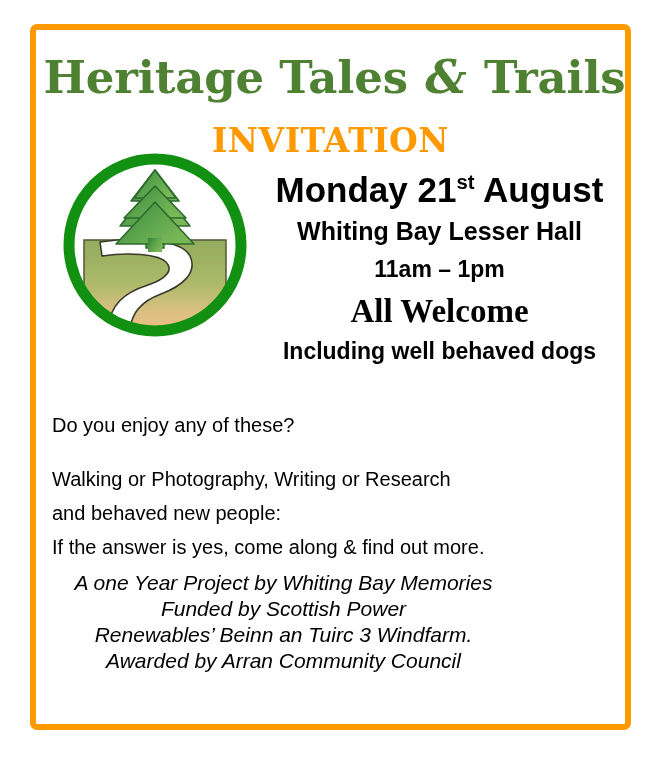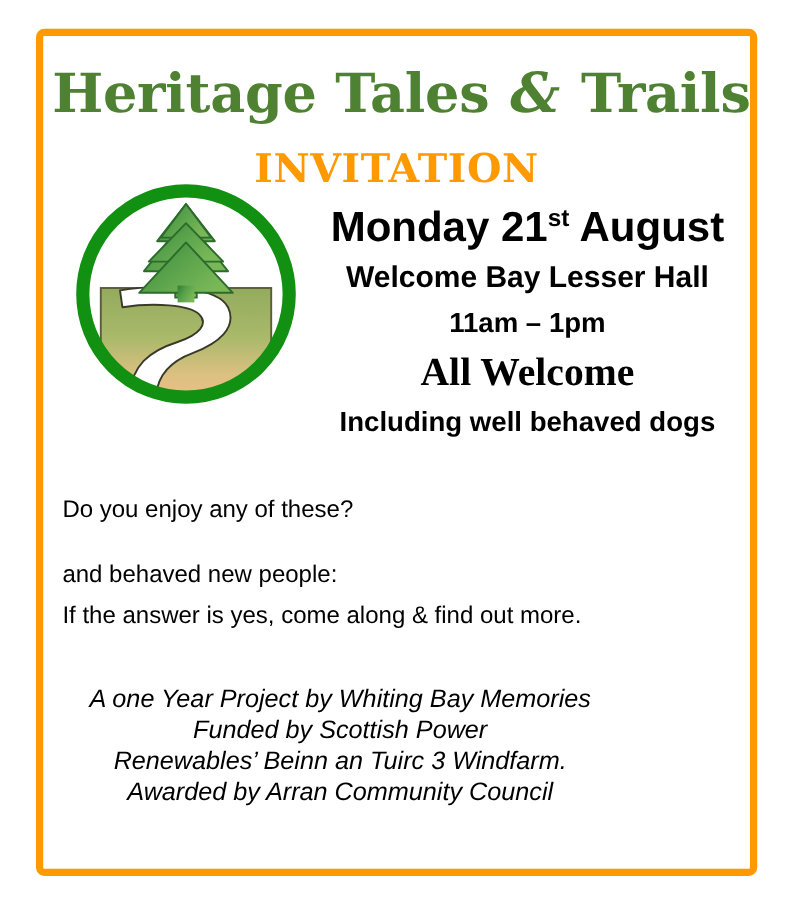--- a/index.html
+++ b/index.html
@@ -216,29 +216,30 @@
         <path d="M93,50 L132,92 L54,92 Z" fill="url(#treeGrad)" stroke="#2c6b2c" stroke-width="1.6" stroke-linejoin="round"></path>
         <rect x="86" y="86" width="14" height="14" fill="url(#treeGrad)"></rect>
       </g>
 
       <circle cx="93" cy="93" r="86" fill="none" stroke="#119011" stroke-width="11"></circle>
     </svg>
   </div>
 
   <div class="event-block">
     <div class="ev-date"><span>Monday 21</span><sup>st</sup><span> August</span></div>
-    <div class="ev-venue">Welcome Bay Lesser Hall</div>
+    <div class="ev-venue">Whiting Bay Lesser Hall</div>
     <div class="ev-time">11am – 1pm</div>
     <div class="ev-welcome">All Welcome</div>
     <div class="ev-dogs">Including well behaved dogs</div>
   </div>
 
   <div class="body-copy">
     <div class="q">Do you enjoy any of these?</div>
     <div class="lines">
+      <div>Walking or Photography, Writing or Research</div>
       <div>and behaved new people:</div>
       <div>If the answer is yes, come along &amp; find out more.</div>
     </div>
   </div>
 
   <div class="credits">
     <div>A one Year Project by Whiting Bay Memories</div>
     <div>Funded by Scottish Power</div>
     <div>Renewables’ Beinn an Tuirc 3 Windfarm.</div>
     <div>Awarded by Arran Community Council</div>

